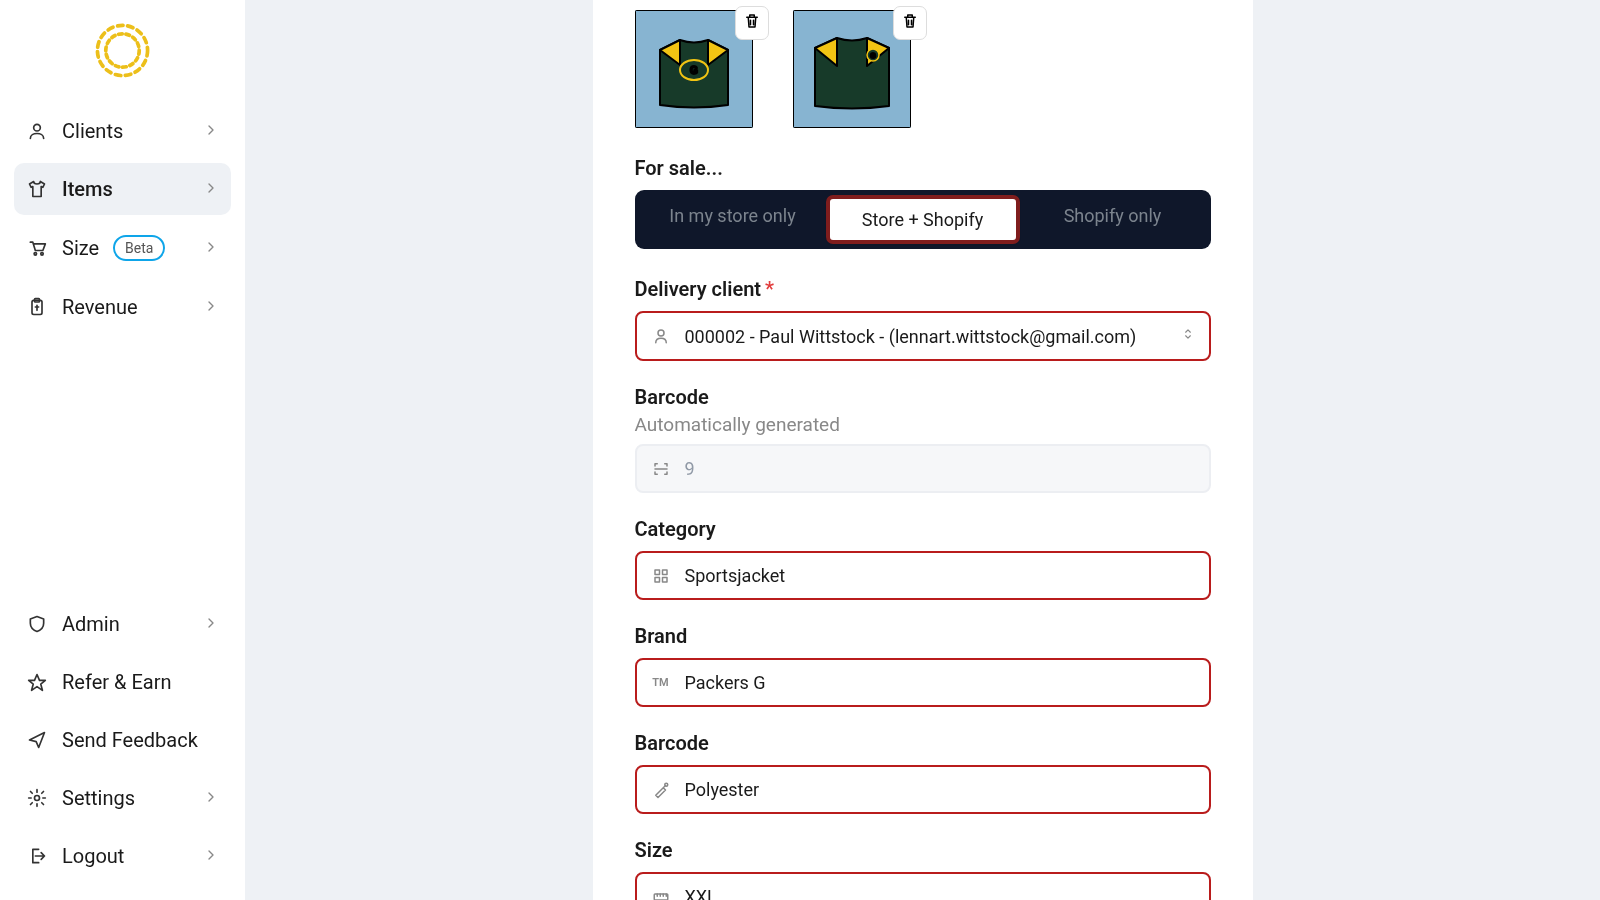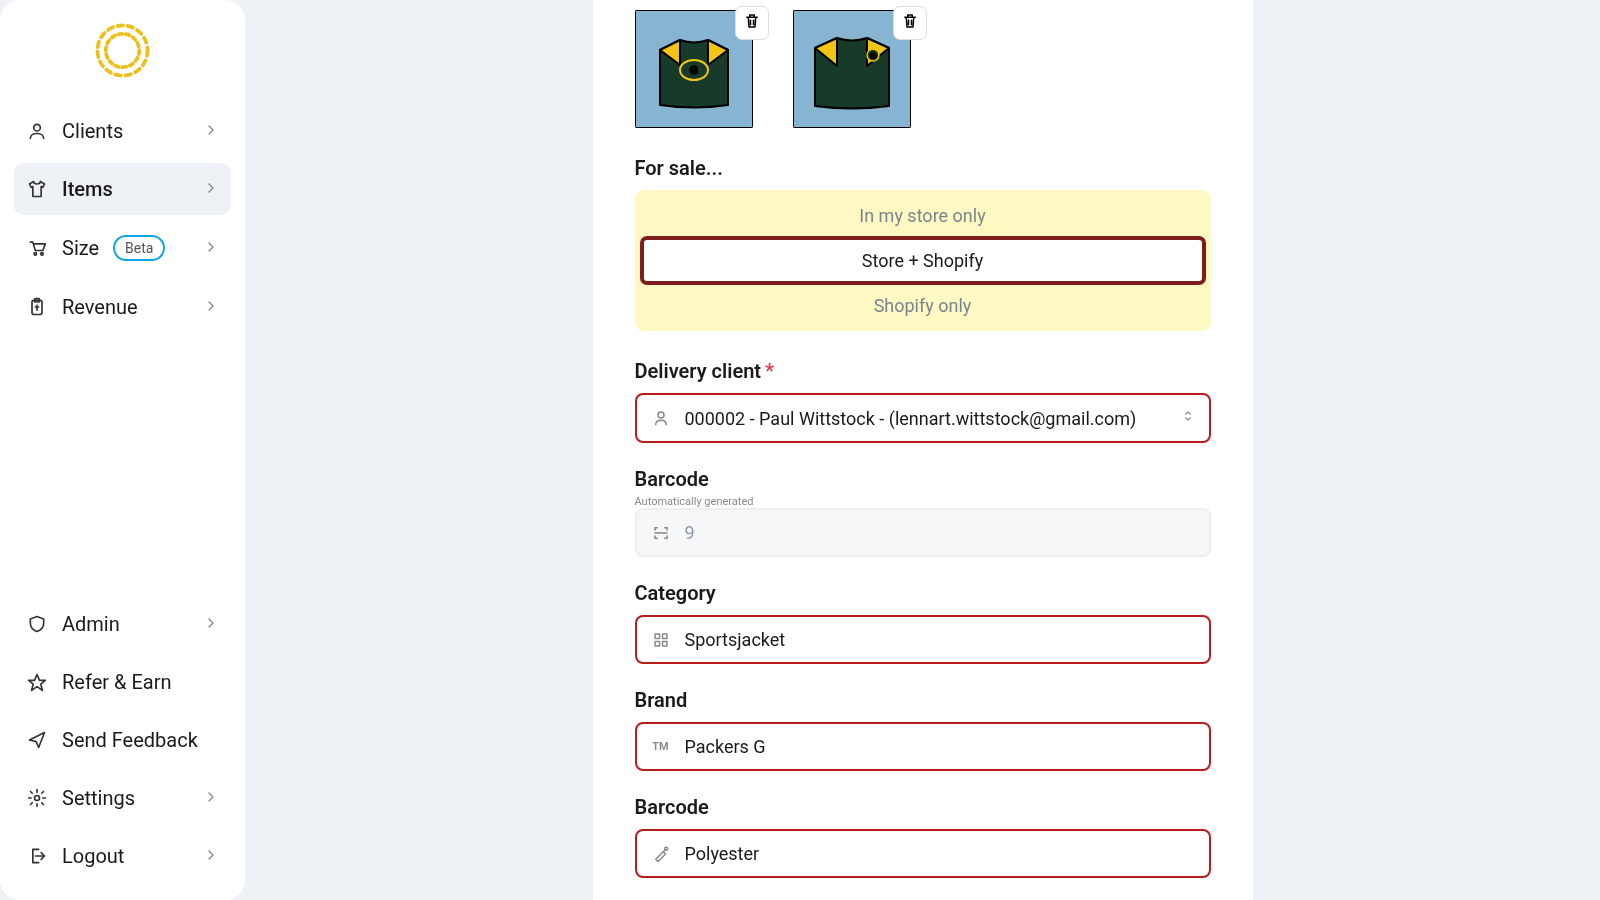--- a/index.html
+++ b/index.html
@@ -11,21 +11,20 @@
       overflow: hidden;
       display: flex;
     }
     .sidebar {
       width: 245px;
       background: #ffffff;
       display: flex;
       flex-direction: column;
       padding: 18px 14px;
       flex-shrink: 0;
-      border-radius: 20px;
     }
     .logo-wrap {
       display: flex;
       justify-content: center;
       padding-bottom: 22px;
     }
     .logo {
       width: 65px;
       height: 65px;
       position: relative;
@@ -120,32 +119,31 @@
       font-size: 20px;
       font-weight: 600;
       color: #1a1a1a;
       margin-bottom: 10px;
       display: flex;
       align-items: center;
       gap: 4px;
     }
     .req { color: #e23d3d; }
     .sub-label {
-      font-size: 11px;
+      font-size: 19px;
       color: #888;
       margin-top: -6px;
-      margin-bottom: 0;
+      margin-bottom: 8px;
     }
     .seg-control {
       display: flex;
-      background: #fef9c3;
+      background: #0f172a;
       border-radius: 9px;
       padding: 5px;
       margin-bottom: 28px;
-      flex-direction: column;
     }
     .seg {
       flex: 1;
       text-align: center;
       padding: 10px 8px;
       font-size: 18px;
       color: #7c848e;
       border-radius: 7px;
       cursor: pointer;
     }

